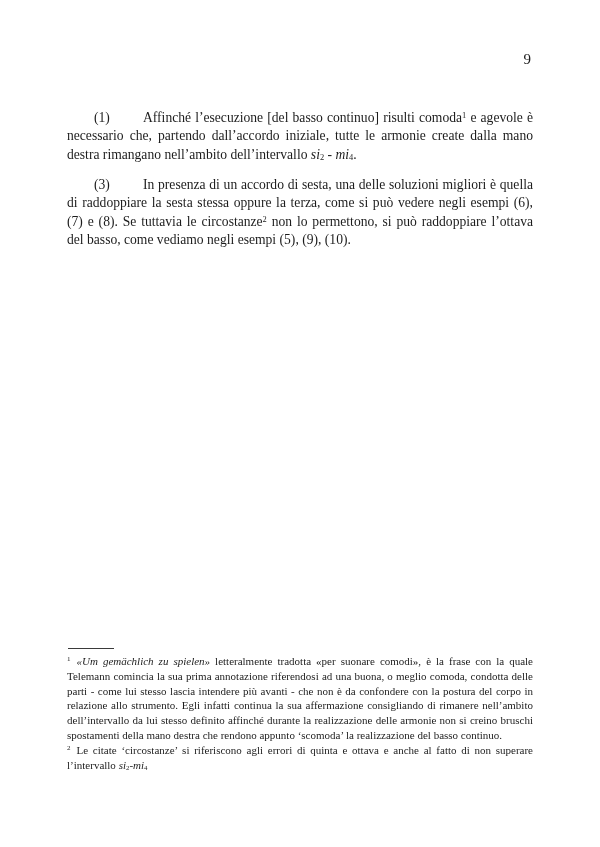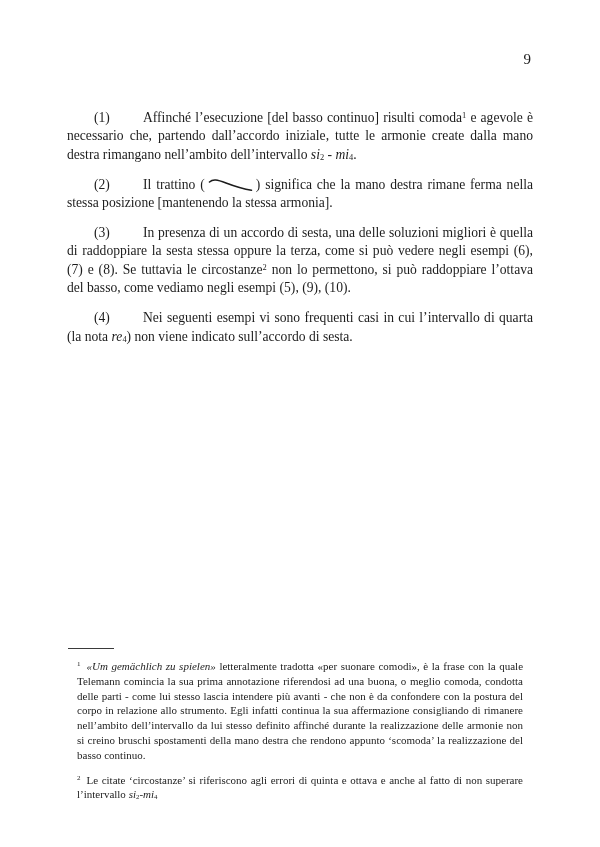--- a/index.html
+++ b/index.html
@@ -53,21 +53,21 @@
     position: absolute;
     left: 67px; top: 648px;
     width: 466px;
   }
   .fnrule {
     width: 46px; height: 0;
     border-top: 1.4px solid #3a3a3a;
     margin: 0 0 5px 1px;
   }
   p.fn {
-    margin: 10px;
+    margin: 0;
     font-size: 11px;
     line-height: 14.8px;
     text-align: justify;
   }
   .fnmark {
     font-size: 0.64em;
     vertical-align: 0.55em;
     line-height: 0;
     padding-right: 6px;
   }
@@ -76,27 +76,23 @@
 <body>
 
 <div class="page">
 
   <div class="pageno">9</div>
 
   <div class="content">
 
     <p class="body"><span class="pnum">(1)</span><span><span>Affinché l’esecuzione [del basso continuo] risulti comoda</span><span class="sup">1</span><span> e agevole è necessario che, partendo dall’accordo iniziale, tutte le armonie create dalla mano destra rimangano nell’ambito dell’intervallo </span><span class="i">si</span><span class="sub">2</span><span> - </span><span class="i">mi</span><span class="sub">4</span><span>.</span></span></p>
 
-    <p class="body"><span class="pnum">(2)</span><span><span>Il trattino (</span></span><span class="tie"><svg width="45" height="13" viewBox="0 0 45 13" xmlns="http://www.w3.org/2000/svg">
-            <path d="M1.5,4 C5,0.8 9,1.6 18,5 C28,8.8 38,11.4 43.5,12.2" fill="none" stroke="#1c1c1c" stroke-width="1.6" stroke-linecap="round"></path>
-          </svg></span><span><span>) significa che la mano destra rimane ferma nella stessa posizione [mantenendo la stessa armonia].</span></span></p>
 
     <p class="body"><span class="pnum">(3)</span><span><span>In presenza di un accordo di sesta, una delle soluzioni migliori è quella di raddoppiare la sesta stessa oppure la terza, come si può vedere negli esempi (6), (7) e (8). Se tuttavia le circostanze</span><span class="sup">2</span><span> non lo permettono, si può raddoppiare l’ottava del basso, come vediamo negli esempi (5), (9), (10).</span></span></p>
 
-    <p class="body"><span class="pnum">(4)</span><span><span>Nei seguenti esempi vi sono frequenti casi in cui l’intervallo di quarta (la nota </span><span class="i">re</span><span class="sub">4</span><span>) non viene indicato sull’accordo di sesta.</span></span></p>
 
   </div>
 
   <div class="footnotes">
     <div class="fnrule"></div>
 
     <p class="fn"><span class="fnmark">1</span><span><span class="i">«Um gemächlich zu spielen»</span><span> letteralmente tradotta «per suonare comodi», è la frase con la quale Telemann comincia la sua prima annotazione riferendosi ad una buona, o meglio comoda, condotta delle parti - come lui stesso lascia intendere più avanti - che non è da confondere con la postura del corpo in relazione allo strumento. Egli infatti continua la sua affermazione consigliando di rimanere nell’ambito dell’intervallo da lui stesso definito affinché durante la realizzazione delle armonie non si creino bruschi spostamenti della mano destra che rendono appunto ‘scomoda’ la realizzazione del basso continuo.</span></span></p>
 
     <p class="fn"><span class="fnmark">2</span><span><span>Le citate ‘circostanze’ si riferiscono agli errori di quinta e ottava e anche al fatto di non superare l’intervallo </span><span class="i">si</span><span class="sub">2</span><span>-</span><span class="i">mi</span><span class="sub">4</span></span></p>
   </div>

